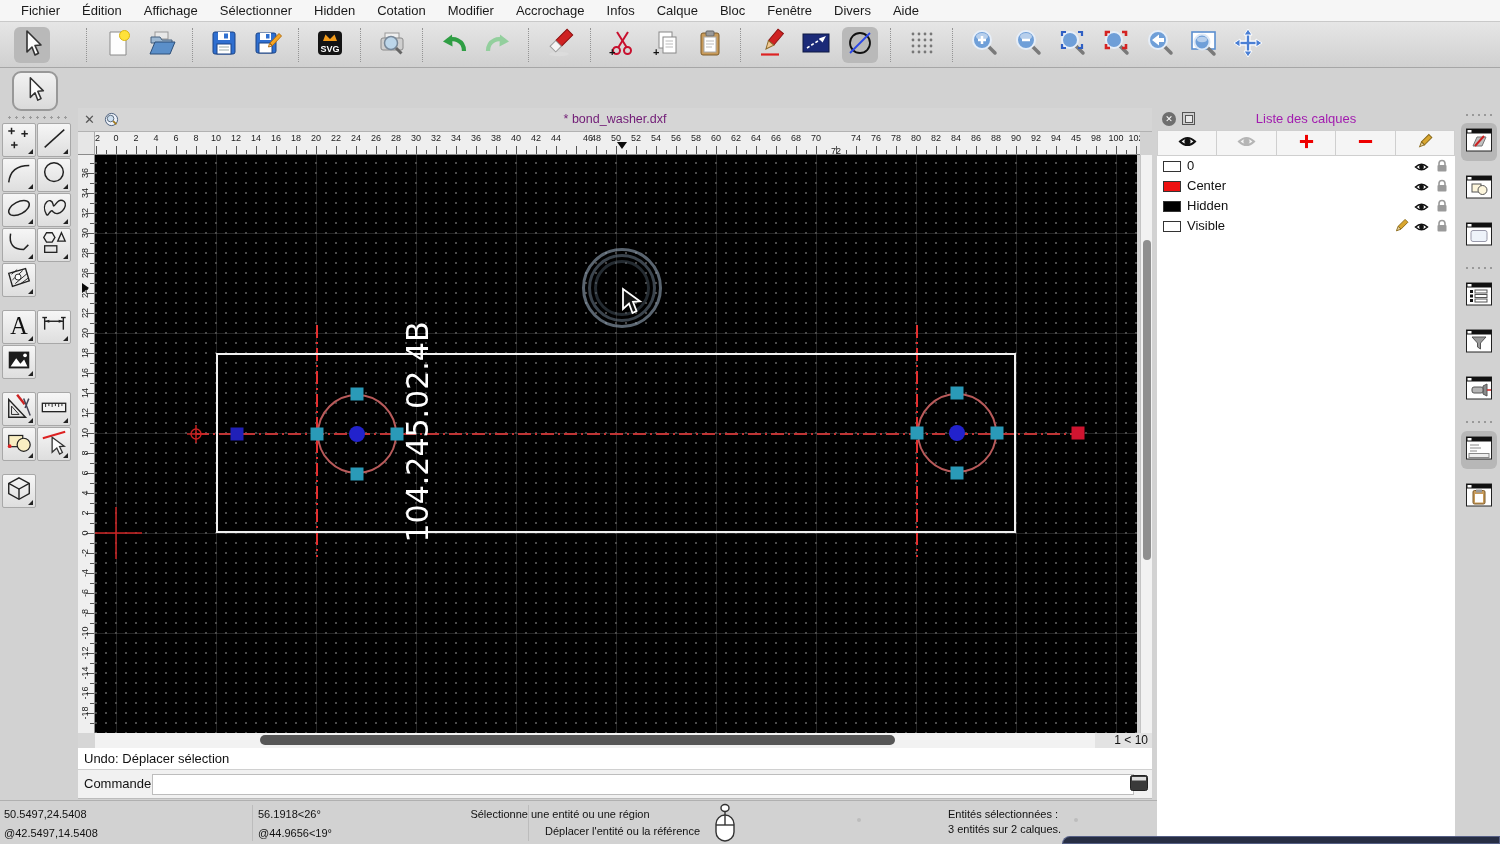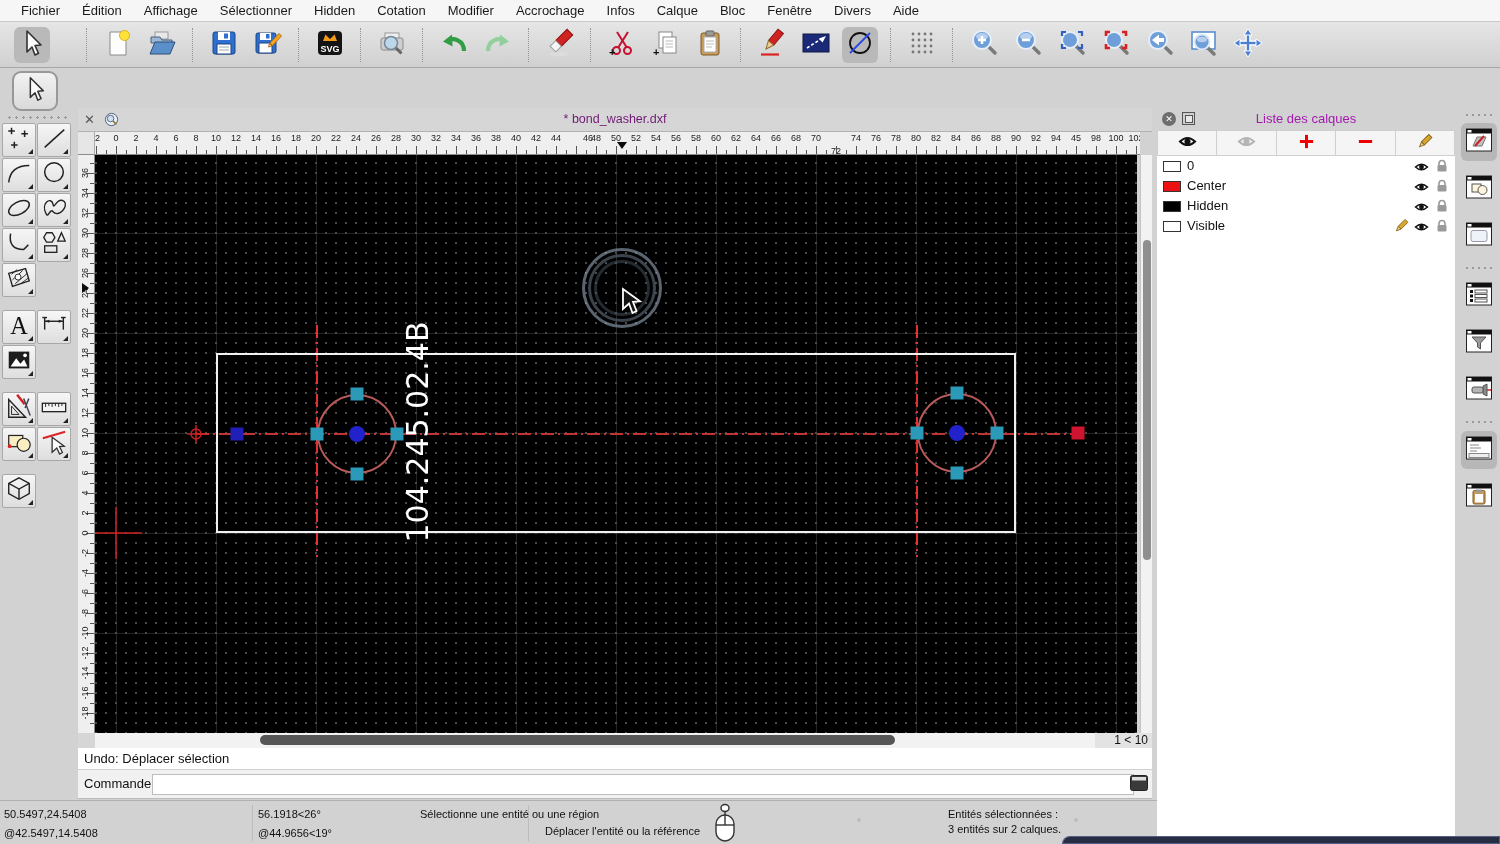--- a/index.html
+++ b/index.html
@@ -685,21 +685,21 @@
       </svg></span>
 </div>
 
 <div id="statusbar" class="abs">
   <div class="st" style="left:4px;top:7px;">50.5497,24.5408</div>
   <div class="st" style="left:4px;top:26px;">@42.5497,14.5408</div>
   <div class="stdiv" style="left:252px;"></div>
   <div class="st" style="left:258px;top:7px;">56.1918&lt;26°</div>
   <div class="st" style="left:258px;top:26px;text-align:right;">@44.9656&lt;19°</div>
   <div class="stdiv" style="left:528px;"></div>
-  <div class="st" style="left:420px;top:7px;width:280px;text-align:left;">Sélectionne une entité ou une région</div>
+  <div class="st" style="left:420px;top:7px;width:280px;text-align:center;">Sélectionne une entité ou une région</div>
   <div class="st" style="left:420px;top:24px;width:280px;text-align:right;">Déplacer l'entité ou la référence</div>
   <span id="mouseicon"><svg viewBox="0 0 26 40">
         <ellipse cx="13" cy="5" rx="4" ry="3.5" fill="#fff" stroke="#333" stroke-width="1.4"></ellipse>
         <line x1="13" y1="8" x2="13" y2="12" stroke="#333" stroke-width="1.4"></line>
         <rect x="4" y="12" width="18" height="26" rx="9" fill="#fff" stroke="#333" stroke-width="1.4"></rect>
         <line x1="4" y1="22" x2="22" y2="22" stroke="#333" stroke-width="1.4"></line>
         <line x1="13" y1="12" x2="13" y2="22" stroke="#333" stroke-width="1.4"></line>
       </svg></span>
   <div class="stdot" style="left:857px;top:17px;"></div>
   <div class="stdot" style="left:1074px;top:17px;"></div>

